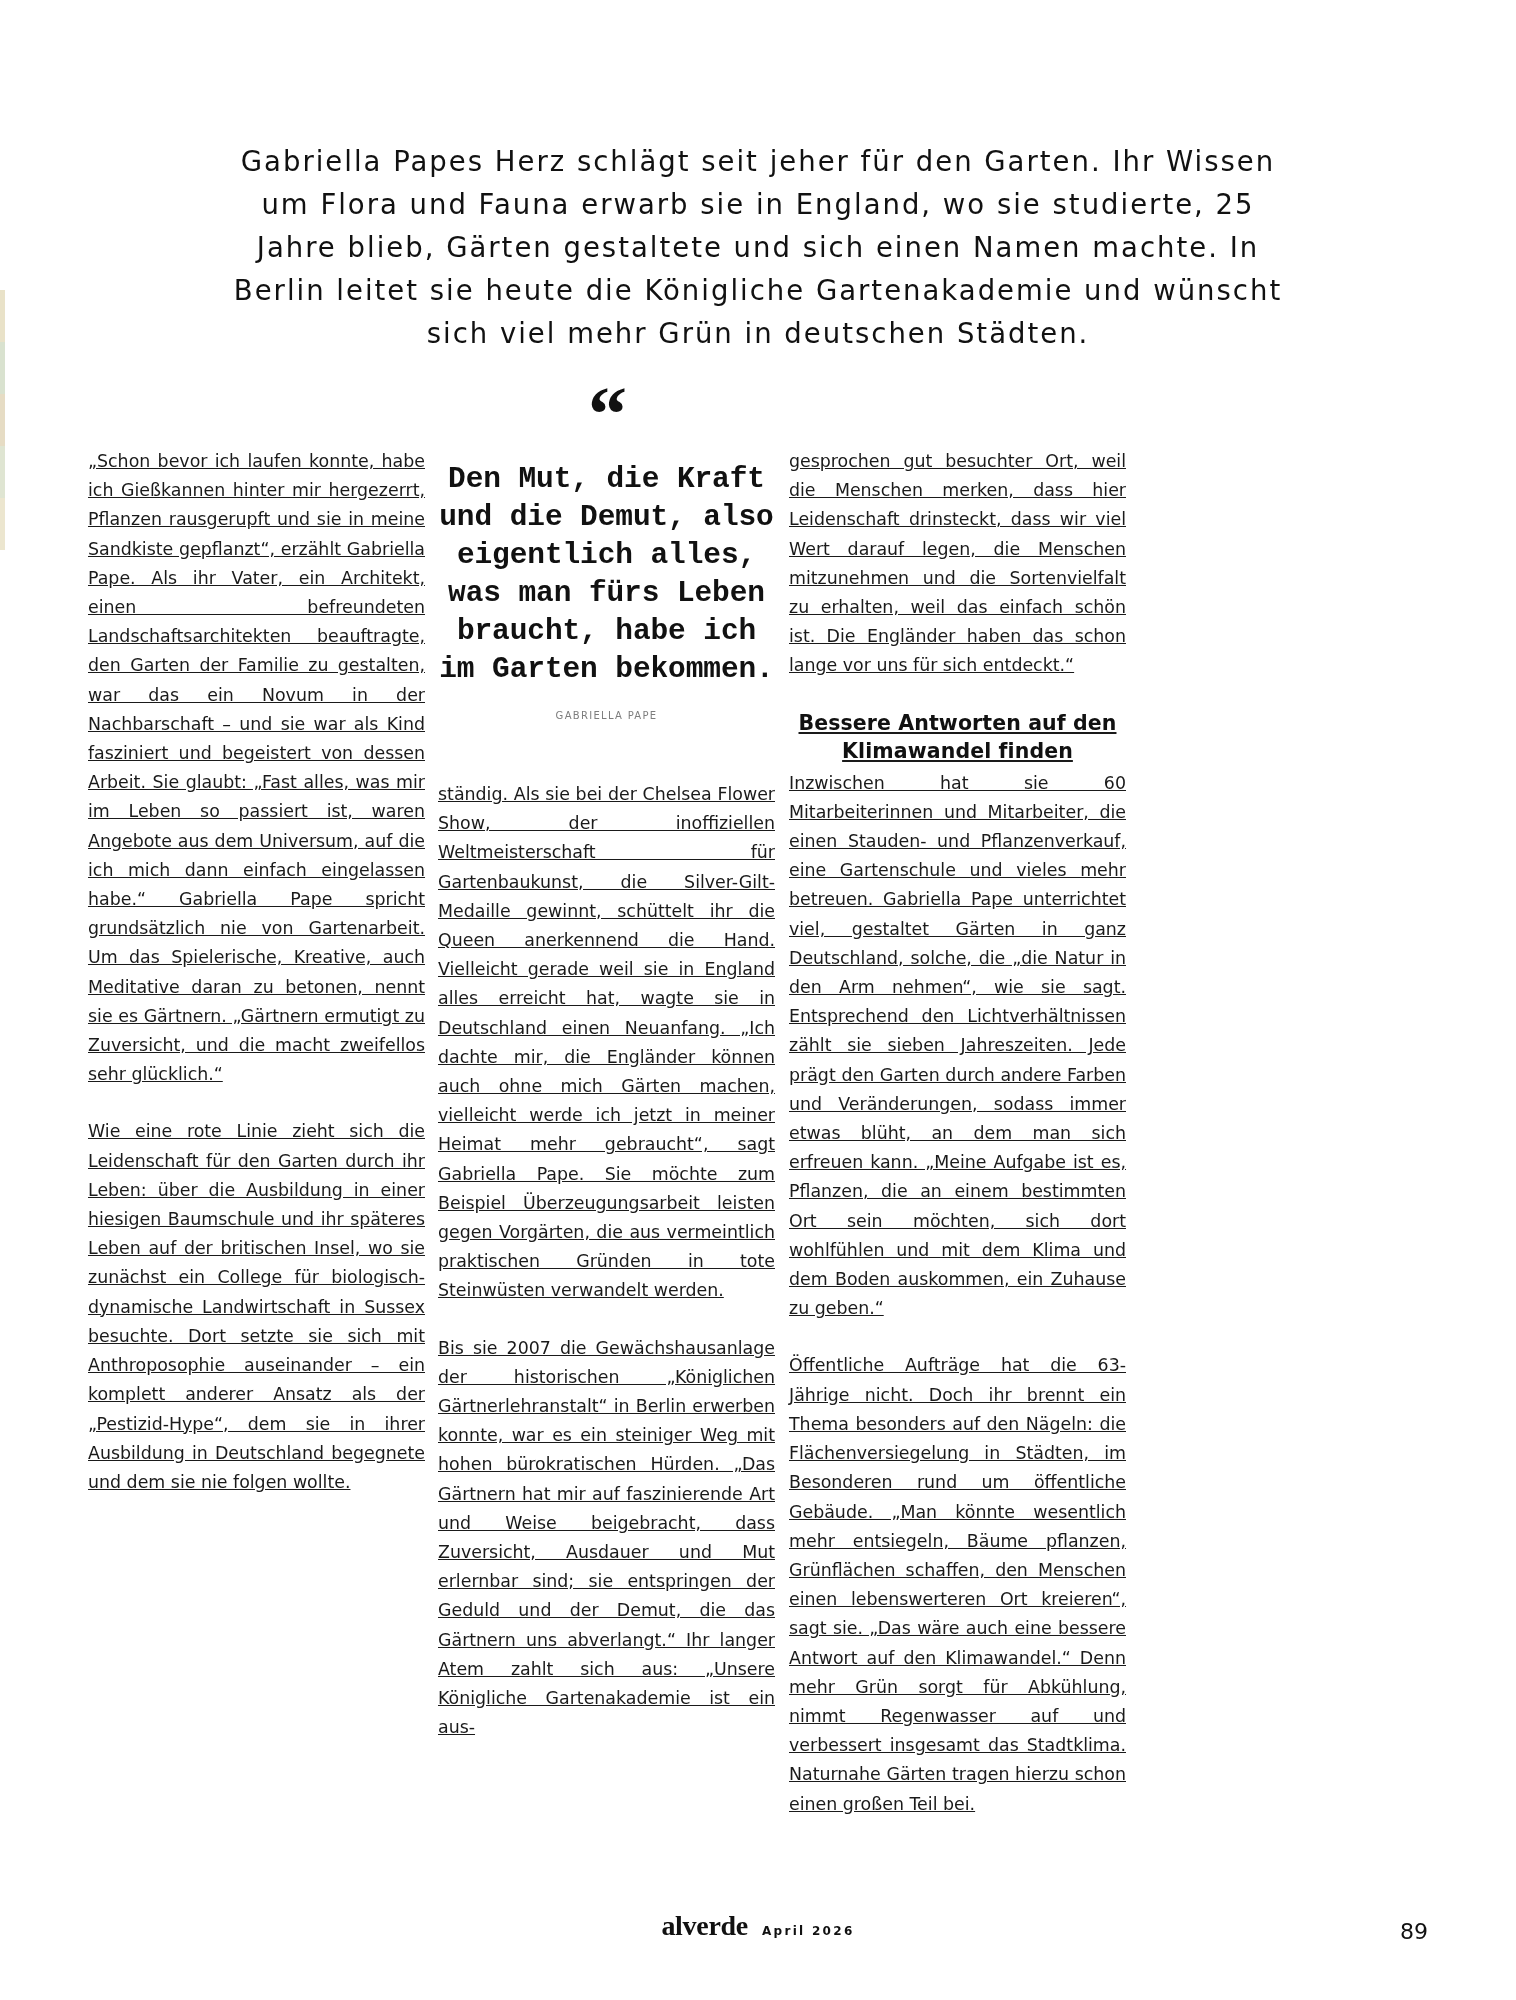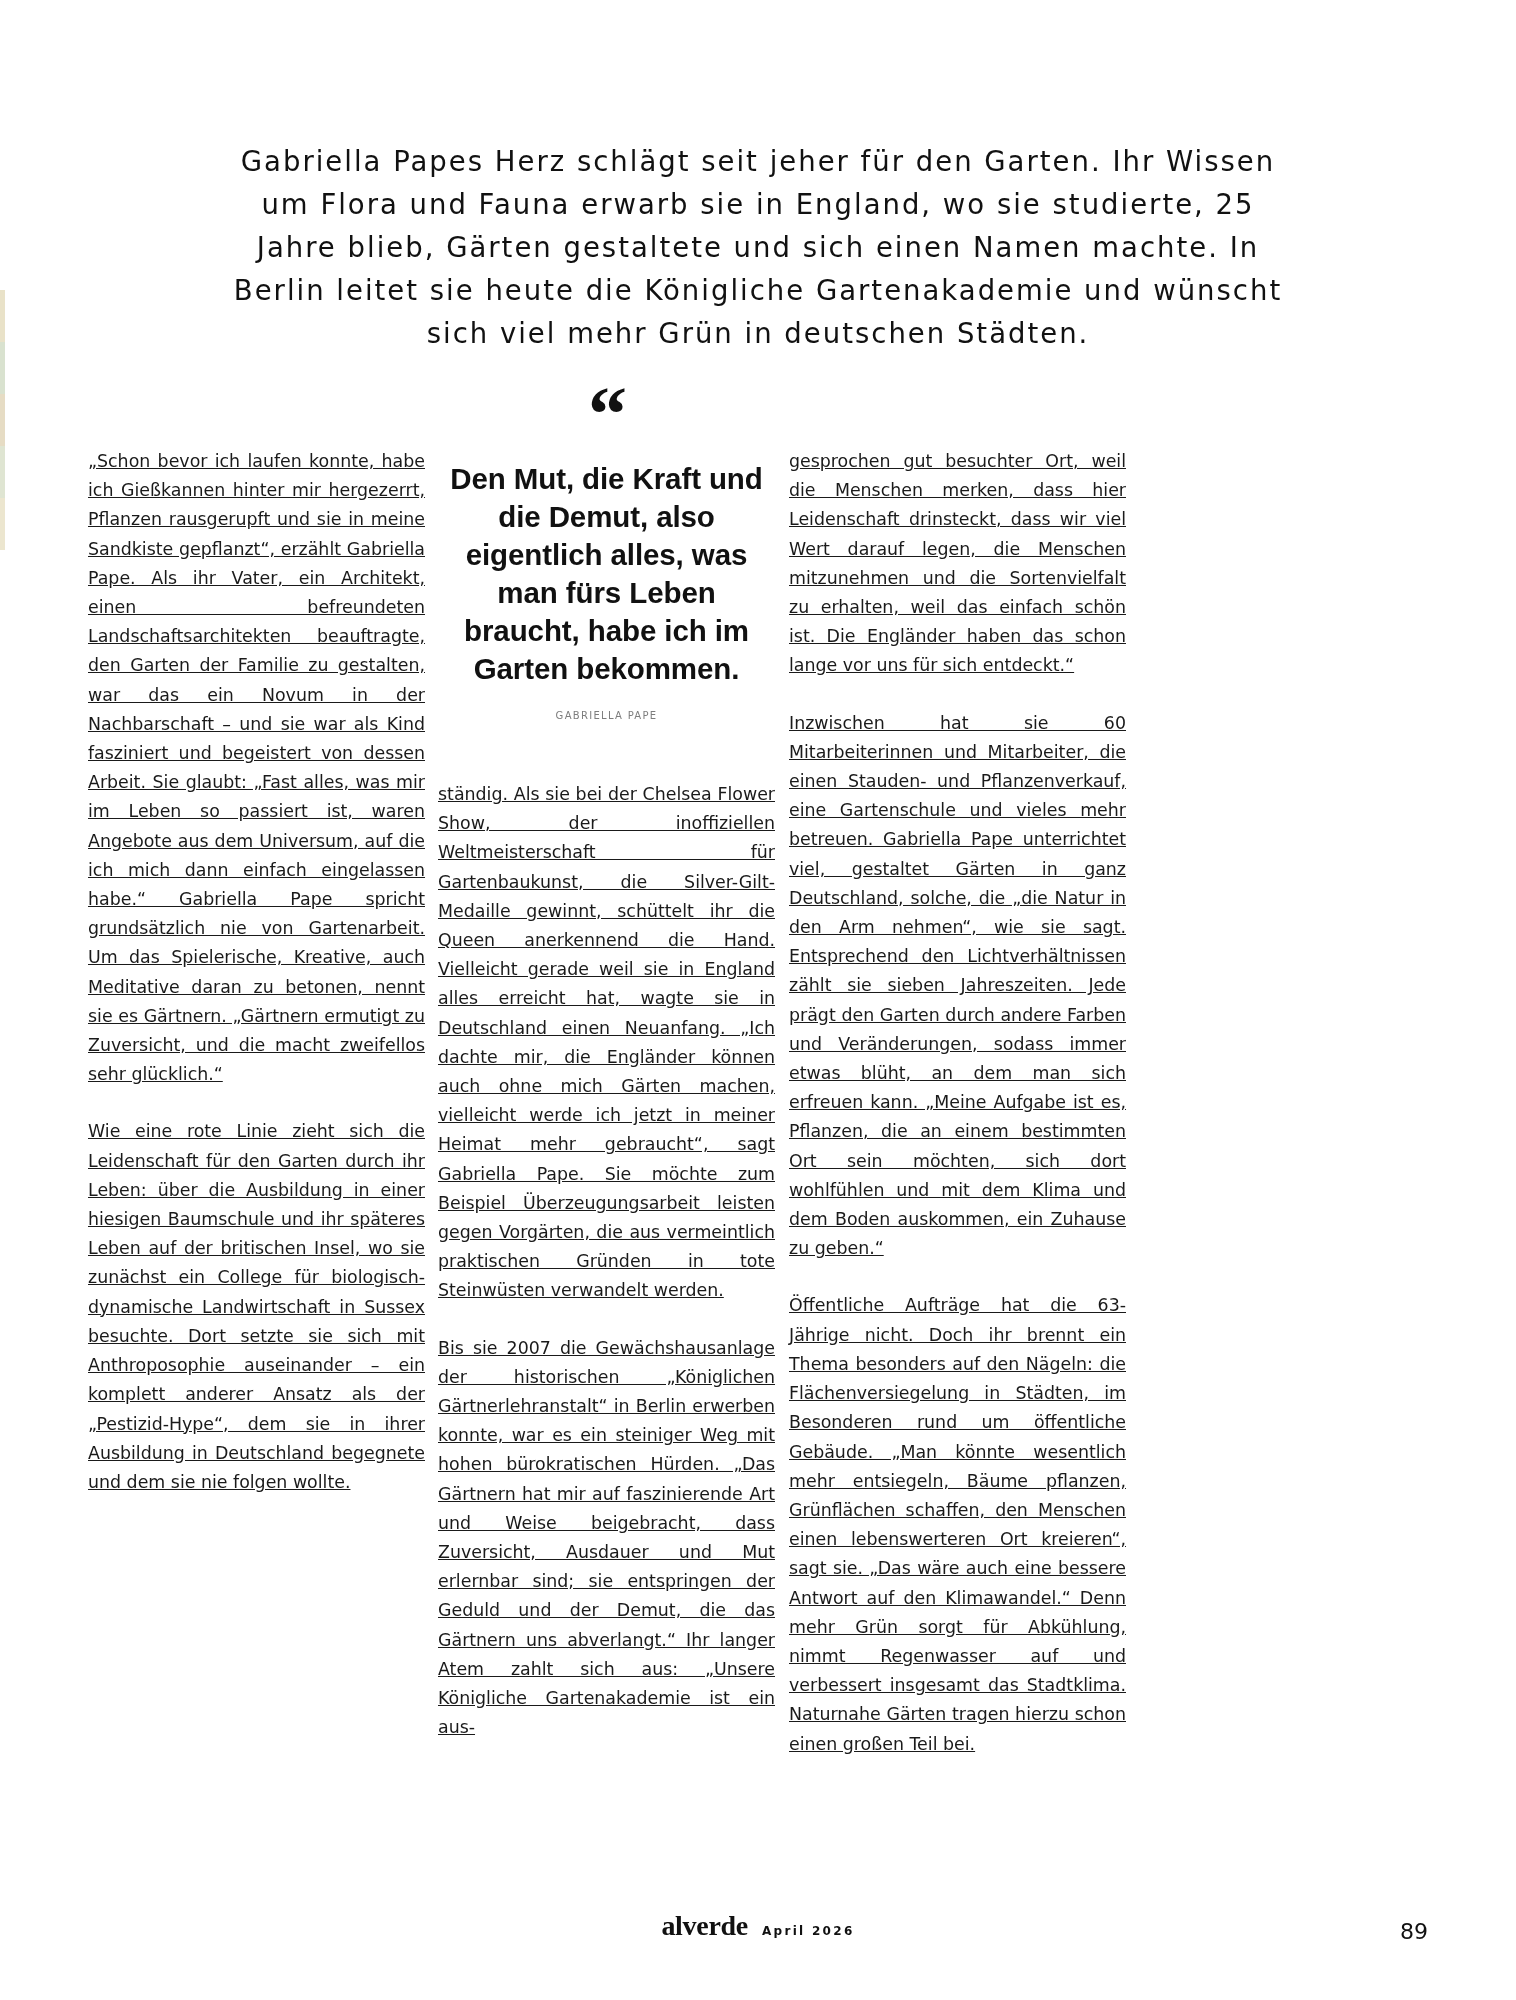--- a/index.html
+++ b/index.html
@@ -97,21 +97,21 @@
     font-size: 78px;
     font-weight: 700;
     line-height: 44px;
     color: #111111;
     display: block;
     letter-spacing: -2px;
   }
   .pullquote .qtext {
     display: block;
     margin-top: 24px;
-    font-family: Liberation Sans, sans-serif;
+    font-family: Liberation Mono, monospace;
     font-size: 29.5px;
     line-height: 38px;
     font-weight: 700;
     color: #111111;
     letter-spacing: -0.1px;
   }
   .pullquote .qattr {
     display: block;
     margin-top: 22px;
     font-family: "DejaVu Sans", sans-serif;
@@ -204,20 +204,21 @@
     <p>Wie eine rote Linie zieht sich die Leidenschaft für den Garten durch ihr Leben: über die Ausbildung in einer hiesigen Baumschule und ihr späteres Leben auf der britischen Insel, wo sie zunächst ein College für biologisch-dynamische Landwirtschaft in Sussex besuchte. Dort setzte sie sich mit Anthroposophie auseinander – ein komplett anderer Ansatz als der „Pestizid-Hype“, dem sie in ihrer Ausbildung in Deutschland begegnete und dem sie nie folgen wollte.</p>
   </div>
 
   <div class="col col-mid">
     <p>ständig. Als sie bei der Chelsea Flower Show, der inoffiziellen Weltmeisterschaft für Gartenbaukunst, die Silver-Gilt-Medaille gewinnt, schüttelt ihr die Queen anerkennend die Hand. Vielleicht gerade weil sie in England alles erreicht hat, wagte sie in Deutschland einen Neuanfang. „Ich dachte mir, die Engländer können auch ohne mich Gärten machen, vielleicht werde ich jetzt in meiner Heimat mehr gebraucht“, sagt Gabriella Pape. Sie möchte zum Beispiel Überzeugungsarbeit leisten gegen Vorgärten, die aus vermeintlich praktischen Gründen in tote Steinwüsten verwandelt werden.</p>
     <p>Bis sie 2007 die Gewächshausanlage der historischen „Königlichen Gärtnerlehranstalt“ in Berlin erwerben konnte, war es ein steiniger Weg mit hohen bürokratischen Hürden. „Das Gärtnern hat mir auf faszinierende Art und Weise beigebracht, dass Zuversicht, Ausdauer und Mut erlernbar sind; sie entspringen der Geduld und der Demut, die das Gärtnern uns abverlangt.“ Ihr langer Atem zahlt sich aus: „Unsere Königliche Gartenakademie ist ein aus-</p>
   </div>
 
   <div class="col col-right">
     <p>gesprochen gut besuchter Ort, weil die Menschen merken, dass hier Leidenschaft drinsteckt, dass wir viel Wert darauf legen, die Menschen mitzunehmen und die Sortenvielfalt zu erhalten, weil das einfach schön ist. Die Engländer haben das schon lange vor uns für sich entdeckt.“</p>
+    <h2 class="subhead">Bessere Antworten auf den Klimawandel finden</h2>
     <p>Inzwischen hat sie 60 Mitarbeiterinnen und Mitarbeiter, die einen Stauden- und Pflanzenverkauf, eine Gartenschule und vieles mehr betreuen. Gabriella Pape unterrichtet viel, gestaltet Gärten in ganz Deutschland, solche, die „die Natur in den Arm nehmen“, wie sie sagt. Entsprechend den Lichtverhältnissen zählt sie sieben Jahreszeiten. Jede prägt den Garten durch andere Farben und Veränderungen, sodass immer etwas blüht, an dem man sich erfreuen kann. „Meine Aufgabe ist es, Pflanzen, die an einem bestimmten Ort sein möchten, sich dort wohlfühlen und mit dem Klima und dem Boden auskommen, ein Zuhause zu geben.“</p>
     <p>Öffentliche Aufträge hat die 63-Jährige nicht. Doch ihr brennt ein Thema besonders auf den Nägeln: die Flächenversiegelung in Städten, im Besonderen rund um öffentliche Gebäude. „Man könnte wesentlich mehr entsiegeln, Bäume pflanzen, Grünflächen schaffen, den Menschen einen lebenswerteren Ort kreieren“, sagt sie. „Das wäre auch eine bessere Antwort auf den Klimawandel.“ Denn mehr Grün sorgt für Abkühlung, nimmt Regenwasser auf und verbessert insgesamt das Stadtklima. Naturnahe Gärten tragen hierzu schon einen großen Teil bei.</p>
   </div>
 
   <div class="footer">
     <div class="footer-center">
       <span class="brand">alverde</span><span class="issue">April 2026</span>
     </div>
     <div class="folio">89</div>
   </div>

